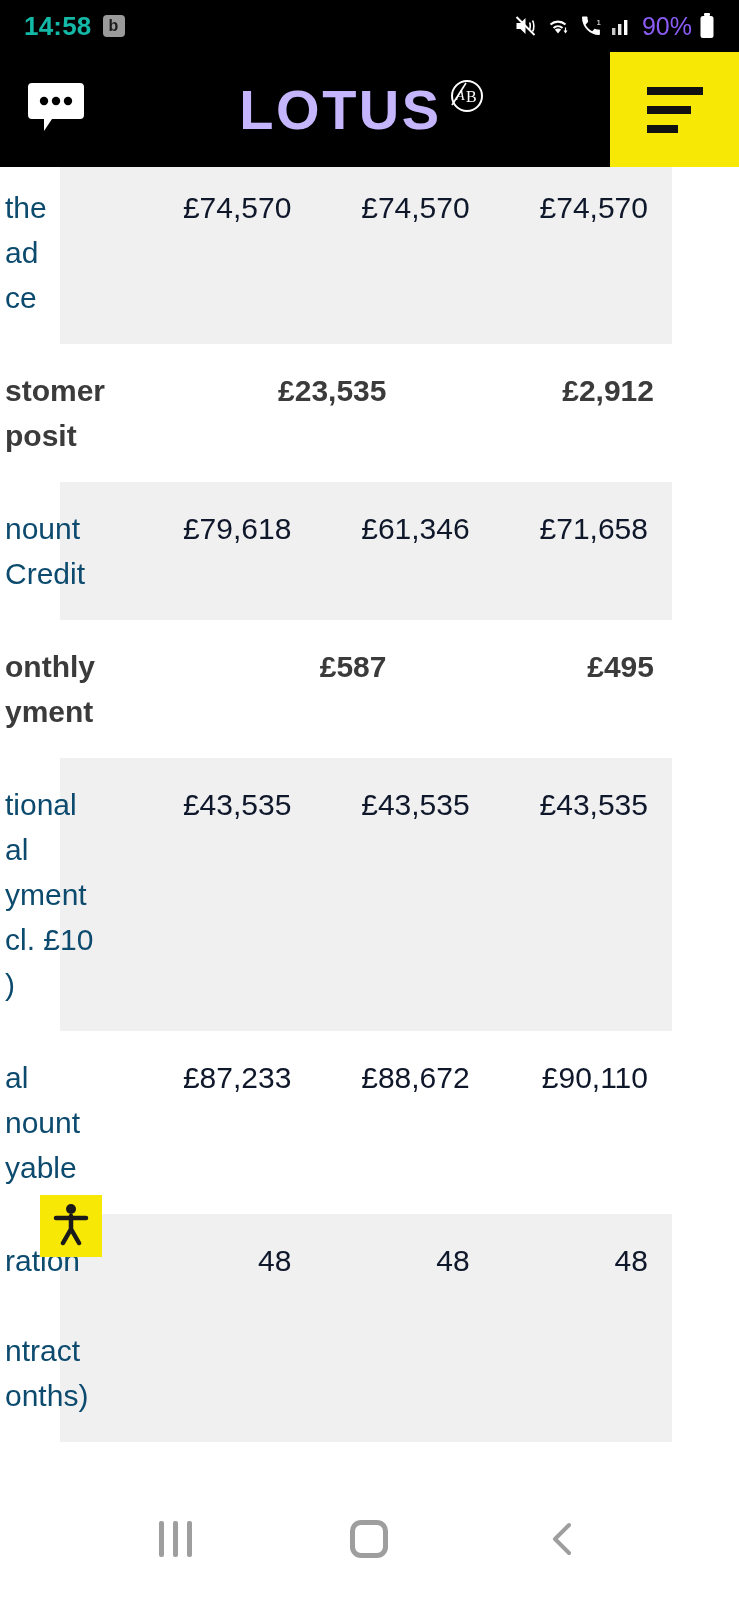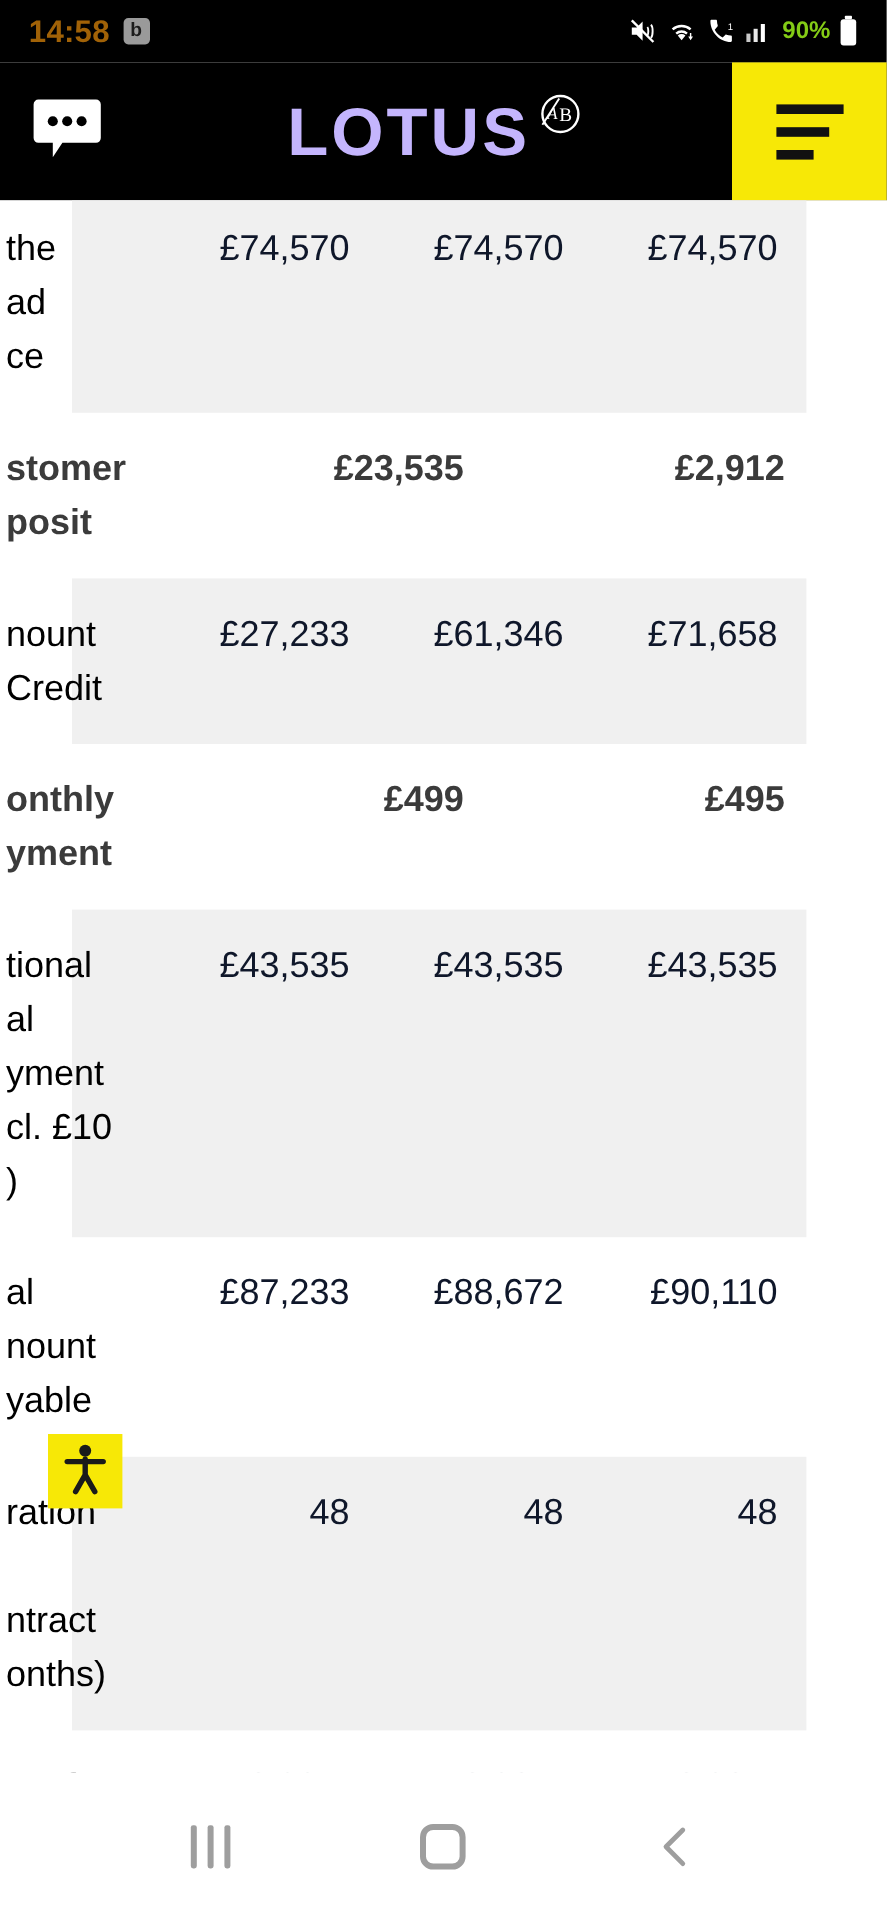--- a/index.html
+++ b/index.html
@@ -12,29 +12,29 @@
   #screen { position:relative; width:739px; height:1600px; background:#ffffff; }
 
   
   .statusbar{
     position:absolute; left:0; top:0; width:739px; height:52px;
     background:#000000; color:#ffffff;
     display:flex; align-items:center; justify-content:space-between;
     padding:0 24px;
   }
   .sb-left{ display:flex; align-items:center; gap:11px; }
-  .sb-time{ font-size:26px; font-weight:600; letter-spacing:.2px; color:#a16207; }
+  .sb-time{ font-size:26px; font-weight:600; letter-spacing:.2px; color:#14b8a6; }
   .sb-badge{
     background:#9a9a9a; color:#1b1b1b; font-size:16px; font-weight:700;
     width:22px; height:22px; border-radius:4px;
     display:flex; align-items:center; justify-content:center; line-height:1;
   }
   .sb-right{ display:flex; align-items:center; gap:7px; }
   .sb-right svg{ display:block; }
-  .sb-pct{ font-size:20px; font-weight:700; color:#84cc16; margin-left:2px; }
+  .sb-pct{ font-size:25px; font-weight:400; color:#8b5cf6; margin-left:2px; }
 
   
   .appbar{
     position:absolute; left:0; top:52px; width:739px; height:115px;
     background:#000000;
   }
   .chat-btn{
     position:absolute; left:25px; top:28px; width:62px; height:58px;
     display:flex; align-items:center; justify-content:center;
   }
@@ -69,21 +69,21 @@
   .row{
     position:relative;
     display:flex; align-items:flex-start;
     margin-left:60px; width:612px;
     padding:24px 0 24px 0;
   }
   .row.shaded{ background:#f0f0f0; }
 
   .cell-label{
     flex:0 0 132px;
-    font-size:30px; line-height:45px; color:#000000;
+    font-size:30px; line-height:45px; color:#0c4a6e;
     white-space:pre-line;
     margin-left:-55px;
     padding-left:0;
   }
   .cell-val{
     flex:1 1 0; text-align:right;
     font-size:30px; line-height:45px; color:#0f172a;
     padding-right:24px; white-space:nowrap;
   }
   .row.bold .cell-label, .row.bold .cell-val{ font-weight:700; color:#3b3b3b; }
@@ -202,28 +202,28 @@
         </div>
         <div class="row bold">
           <div class="cell-label">stomer
 posit</div>
           <div class="cell-val">£23,535</div>
           <div class="cell-val">£2,912</div>
         </div>
         <div class="row shaded">
           <div class="cell-label">nount
 Credit</div>
-          <div class="cell-val">£27,233</div>
+          <div class="cell-val">£79,618</div>
           <div class="cell-val">£61,346</div>
           <div class="cell-val">£71,658</div>
         </div>
         <div class="row bold">
           <div class="cell-label">onthly
 yment</div>
-          <div class="cell-val">£499</div>
+          <div class="cell-val">£587</div>
           <div class="cell-val">£495</div>
         </div>
         <div class="row shaded">
           <div class="cell-label">tional
 al
 yment
 cl. £10
 )</div>
           <div class="cell-val">£43,535</div>
           <div class="cell-val">£43,535</div>

